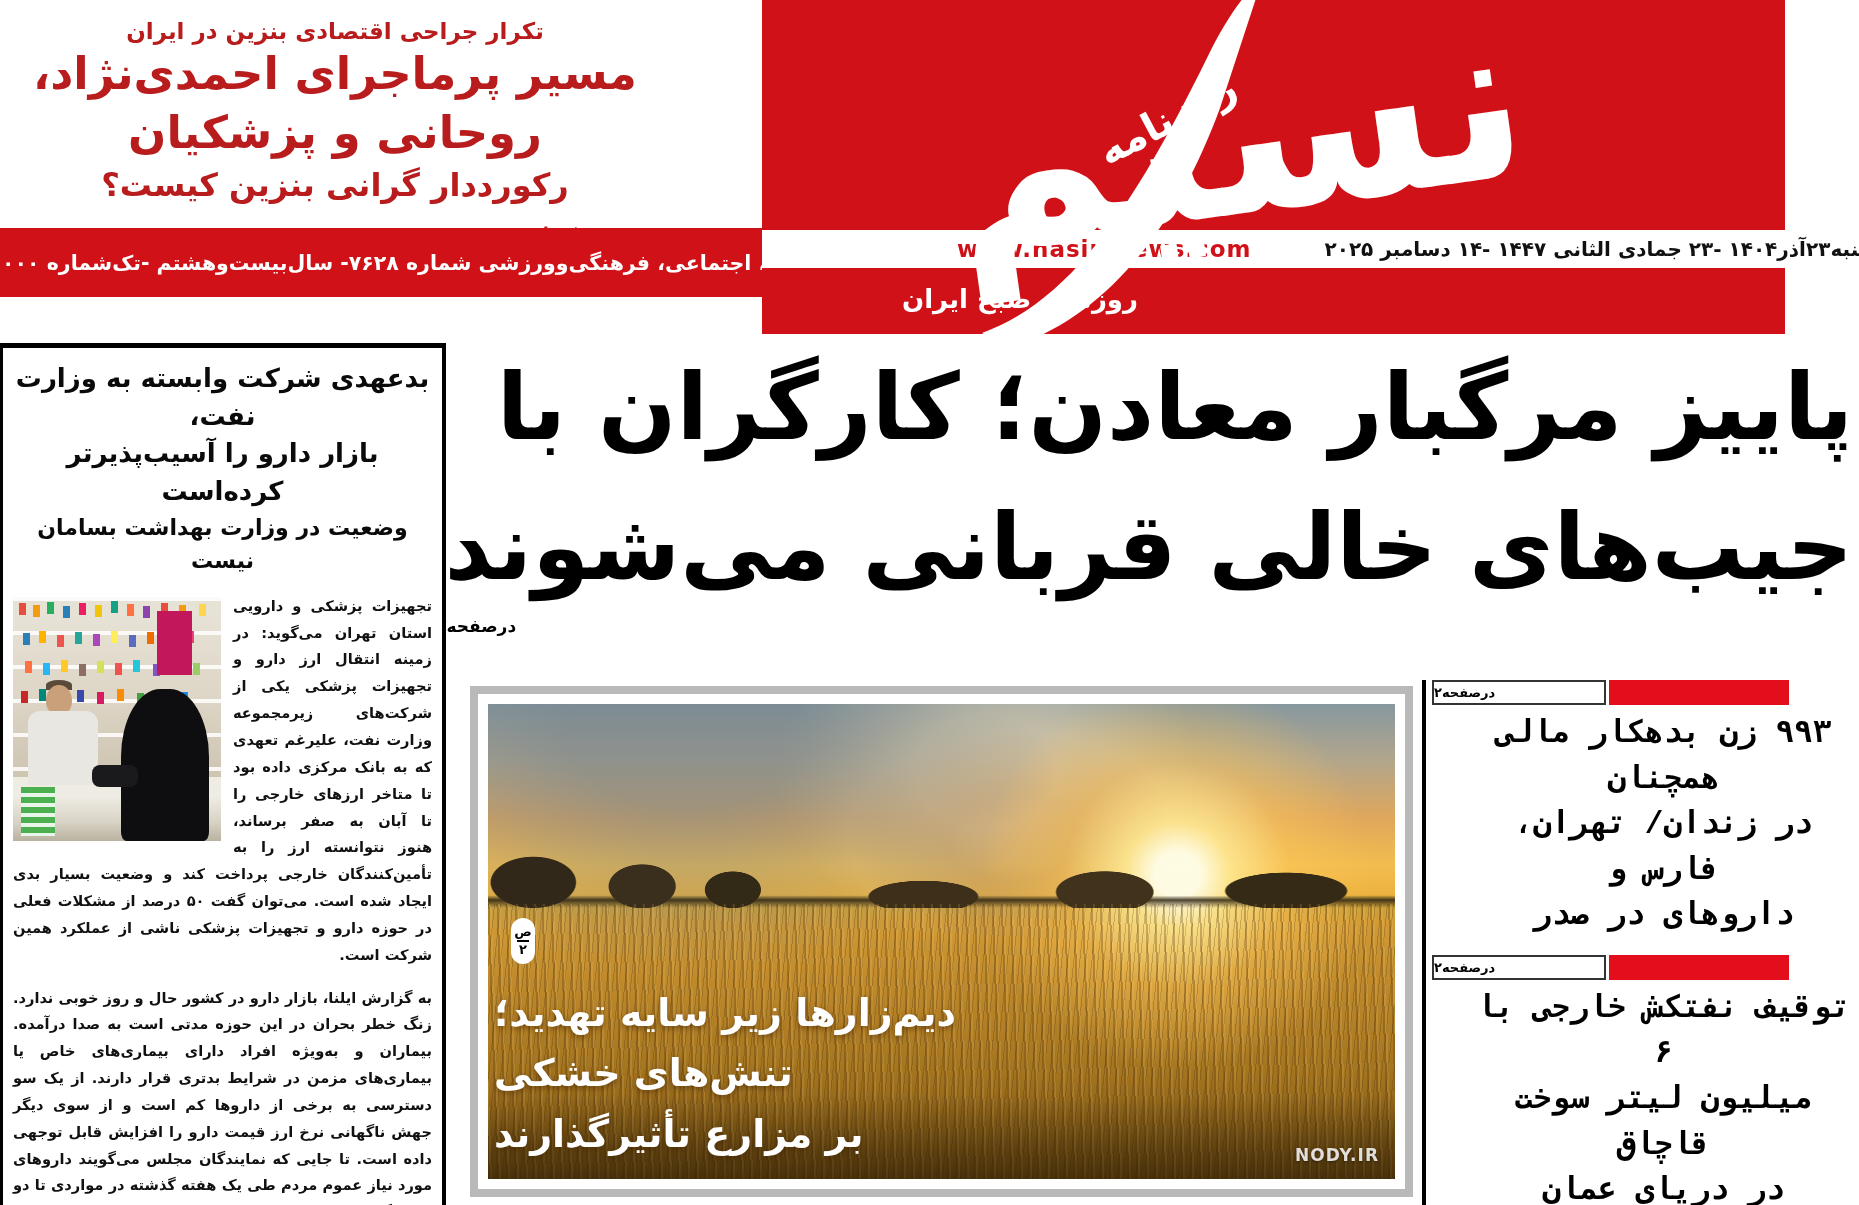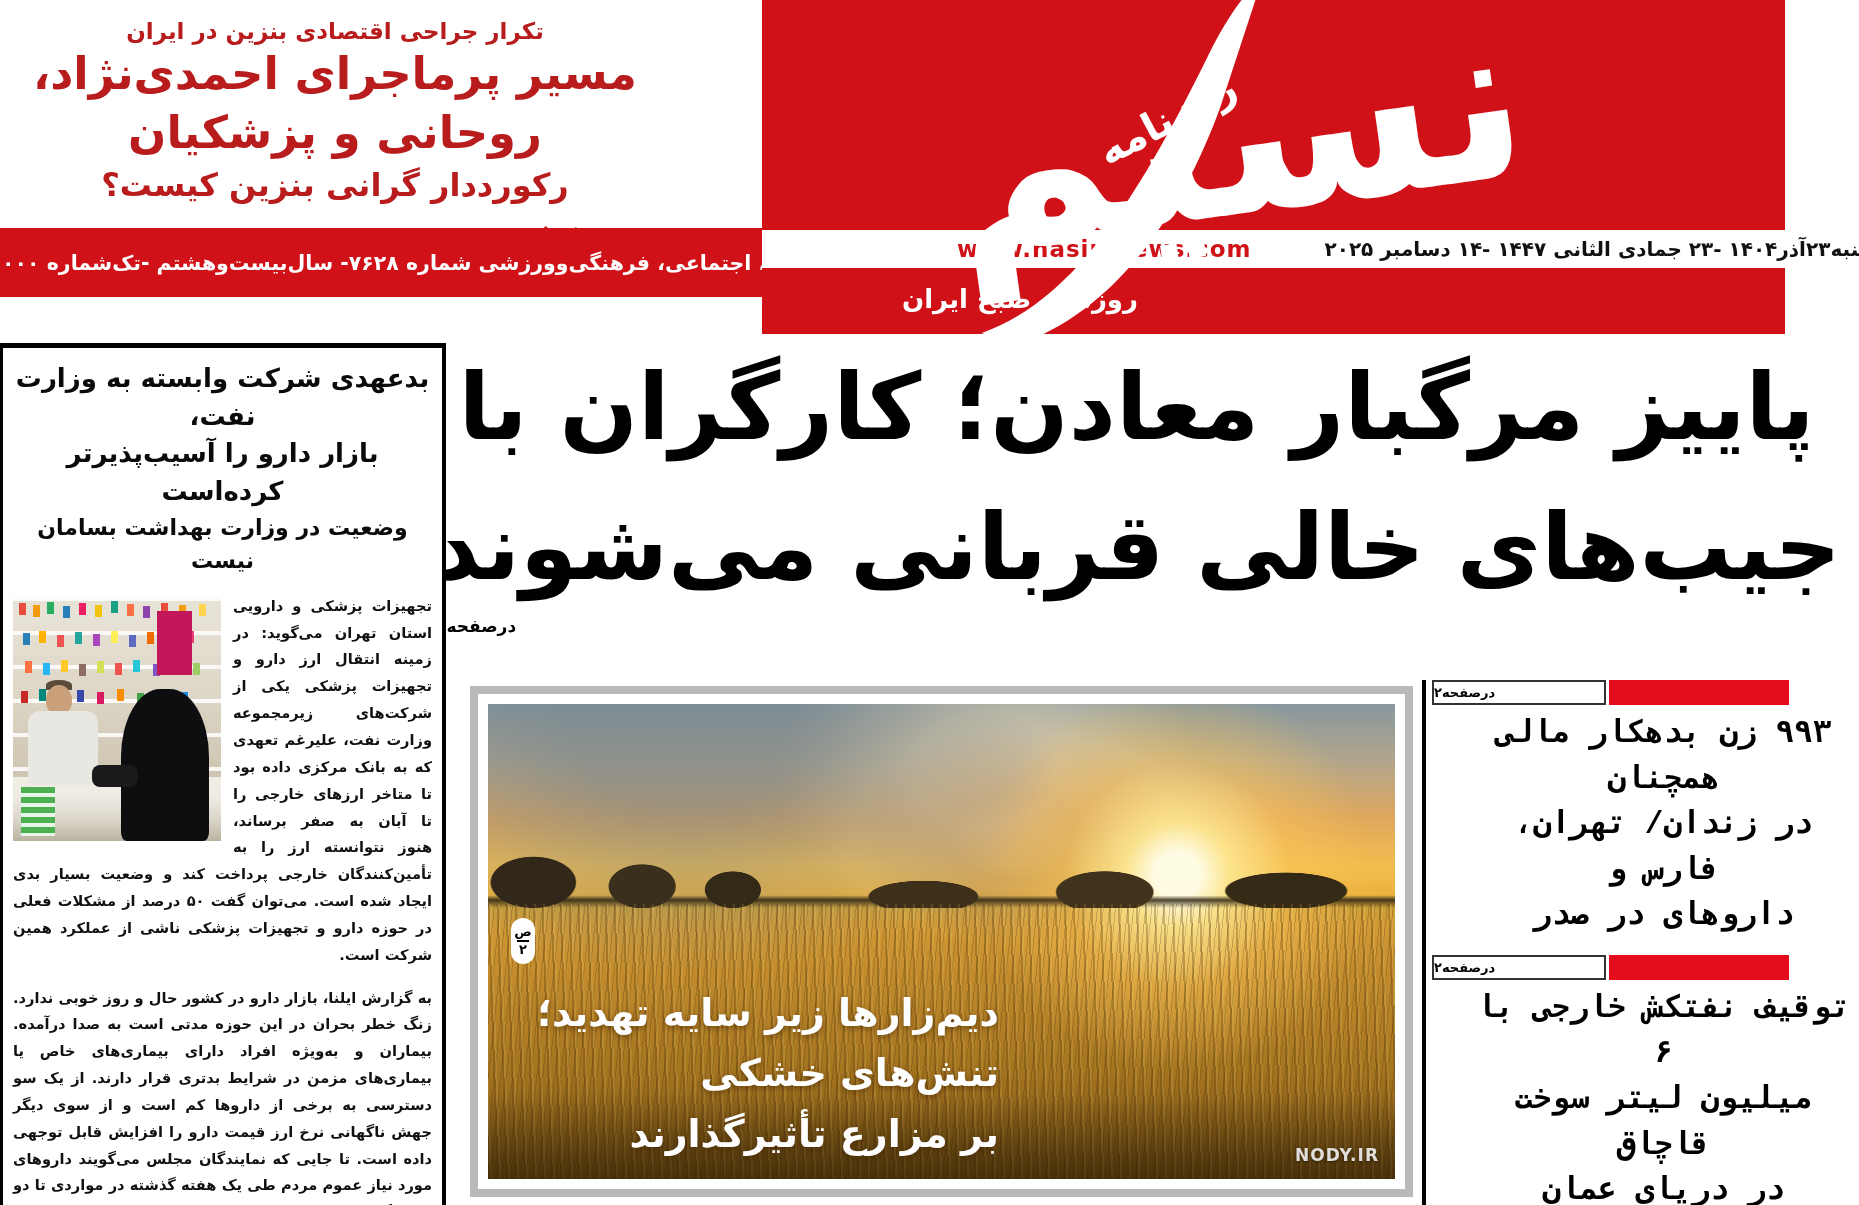--- a/index.html
+++ b/index.html
@@ -38,21 +38,21 @@
     font-size:26px; font-weight:bold; text-align:center; direction:rtl;
   }
   .mh-logo { position:absolute; left:150px; top:-12px; width:620px; height:360px; z-index:3; pointer-events:none; }
   .mh-word {
     position:absolute; left:330px; top:96px; z-index:4; color:#fff; font-size:40px; font-weight:bold;
     transform:rotate(-28deg); direction:rtl;
   }
 
   
   .main-headline {
-    position:absolute; left:420px; right:6px; top:338px; text-align:center; direction:rtl;
+    position:absolute; left:420px; right:6px; top:338px; direction:rtl;
     font-weight:bold; color:#000;
   }
   .main-headline .hl { font-size:92px; line-height:1.52; letter-spacing:-2px; font-weight:bold; }
   .mh-pageref { position:absolute; left:436px; top:616px; font-size:17px; font-weight:bold; }
 
   
   .left-article {
     position:absolute; left:0; top:343px; width:446px; height:862px; overflow:hidden;
     border-top:5px solid #000; border-left:3px solid #000; border-right:4px solid #000;
     padding:12px 10px 0 10px; background:#fff; direction:rtl;
@@ -113,21 +113,21 @@
       linear-gradient(180deg, rgba(0,0,0,0) 0 78%, rgba(45,35,18,.85) 86%, rgba(0,0,0,0) 100%);
   }
   .wheat-photo .wheat { position:absolute; left:0; bottom:0; width:100%; height:58%;
     background:
       repeating-linear-gradient(88deg, rgba(85,55,10,.30) 0 2px, rgba(255,225,130,.14) 2px 4px, rgba(0,0,0,0) 4px 9px),
       repeating-linear-gradient(96deg, rgba(60,40,8,.22) 0 1px, rgba(0,0,0,0) 1px 6px);
   }
   .wheat-photo .wheat-dark { position:absolute; left:0; bottom:0; width:100%; height:18%;
     background:linear-gradient(180deg, rgba(40,26,5,0), rgba(40,26,5,.55)); }
   .photo-caption {
-    position:absolute; left:6px; bottom:14px; width:505px; text-align:right; direction:rtl;
+    position:absolute; left:6px; bottom:14px; width:505px; text-align:left; direction:rtl;
     color:#fff; font-weight:bold; font-size:38px; line-height:1.6;
     text-shadow:0 2px 6px rgba(60,30,0,.55);
   }
   .page-badge {
     position:absolute; left:23px; top:214px; width:24px; height:46px; background:#fff; border-radius:12px;
     display:flex; flex-direction:column; align-items:center; justify-content:center; color:#000;
     font-size:13px; font-weight:bold; line-height:1.1;
   }
   .page-badge .sep { width:12px; height:1.5px; background:#000; margin:1px 0; }
   .watermark { position:absolute; right:16px; bottom:14px; color:rgba(255,255,255,.85);

